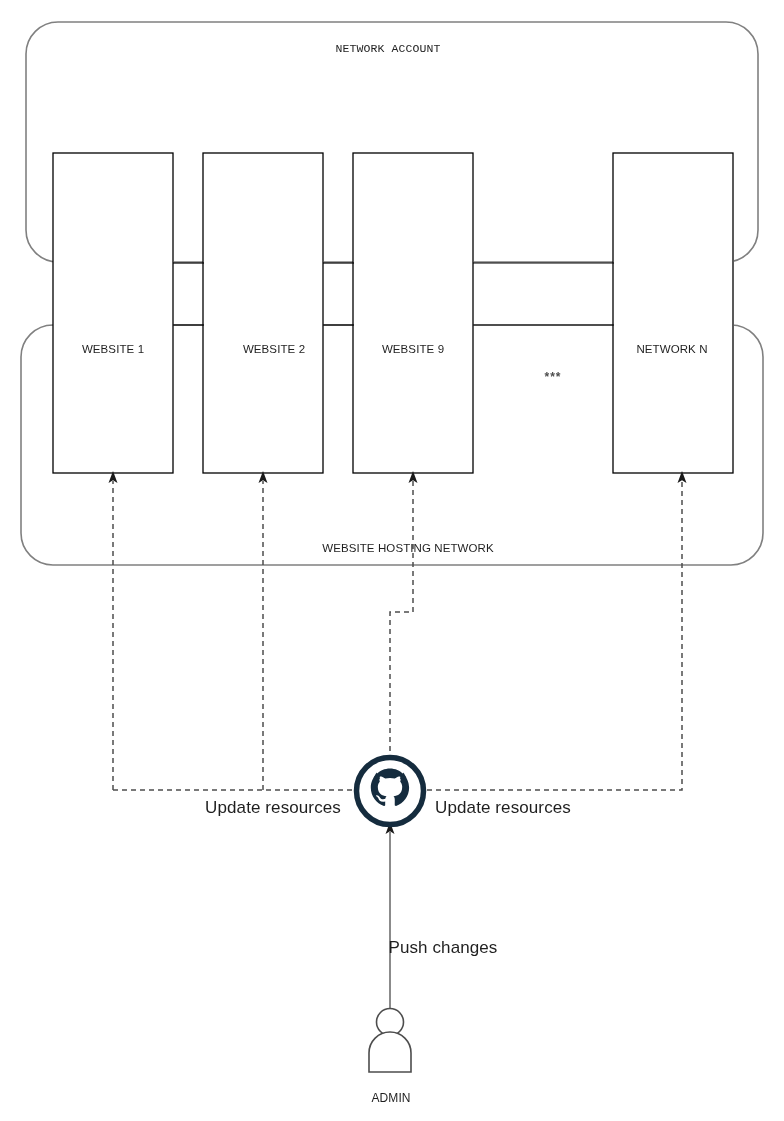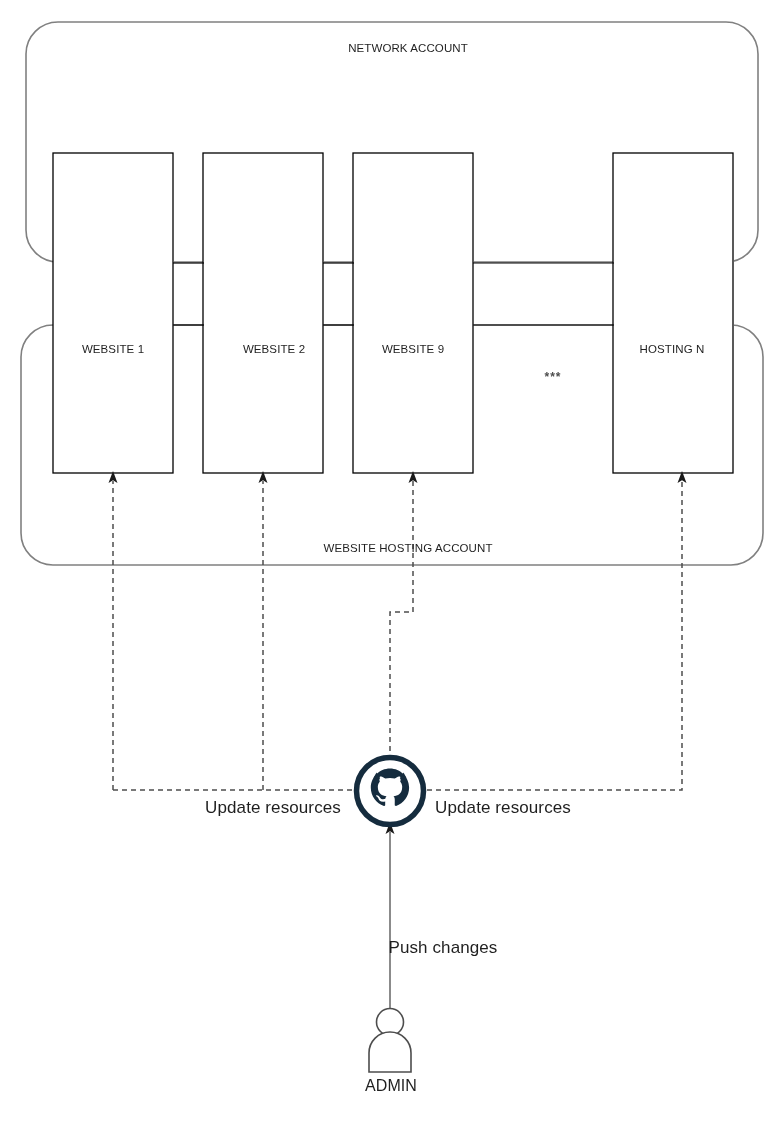--- a/index.html
+++ b/index.html
@@ -48,22 +48,23 @@
     font-size: 12px;
     font-weight: bold;
     color: #4d4d4d;
     letter-spacing: 1px;
   }
   .edge-label {
     font-size: 17px;
     color: #1f1f1f;
   }
   .actor-label {
-    font-size: 16px;
+    font-size: 12px;
     color: #1f1f1f;
+    margin-top: 12px;
   }
 </style>
 </head>
 <body>
 
 <div id="canvas">
 
   <svg class="layer" viewBox="0 0 784 1121">
 
     <rect x="26" y="22" width="732" height="240" rx="32" ry="32" fill="none" stroke="#808080" stroke-width="1.6"></rect>
@@ -153,31 +154,31 @@
       <path fill="#152c3e" d="M 403.5 772.5 l -3.6 6.4 6.5 -1.2 z"></path>
     </g>
 
     <g fill="none" stroke="#4d4d4d" stroke-width="1.6">
       <circle cx="390" cy="1022" r="13.5" fill="#ffffff"></circle>
       <path d="M 369 1072 L 369 1053 a 21 21 0 0 1 42 0 L 411 1072 Z" fill="#ffffff"></path>
     </g>
 
   </svg>
 
-  <div class="lbl center container-title" style="left:408px; top:48px;">NETWORK ACCOUNT</div>
+  <div class="lbl center container-title" style="left:388px; top:48px;font-family:Liberation Mono, monospace;">NETWORK ACCOUNT</div>
 
-  <div class="lbl center container-title" style="left:408px; top:548px;">WEBSITE HOSTING ACCOUNT</div>
+  <div class="lbl center container-title" style="left:408px; top:548px;">WEBSITE HOSTING NETWORK</div>
 
   <div class="lbl center box-title" style="left:113px; top:313px;">WEBSITE 1</div>
 
   <div class="lbl center box-title" style="left:274px; top:313px;">WEBSITE 2</div>
 
   <div class="lbl center box-title" style="left:413px; top:313px;">WEBSITE 9</div>
 
-  <div class="lbl center box-title" style="left:672px; top:313px;">HOSTING N</div>
+  <div class="lbl center box-title" style="left:672px; top:313px;">NETWORK N</div>
 
   <div class="lbl center ellipsis-marker" style="left:553px; top:377px;">***</div>
 
   <div class="lbl center edge-label" style="left:273px; top:808px;">Update resources</div>
 
   <div class="lbl center edge-label" style="left:503px; top:808px;">Update resources</div>
 
   <div class="lbl center edge-label" style="left:443px; top:948px;">Push changes</div>
 
   <div class="lbl center actor-label" style="left:391px; top:1086px;">ADMIN</div>

